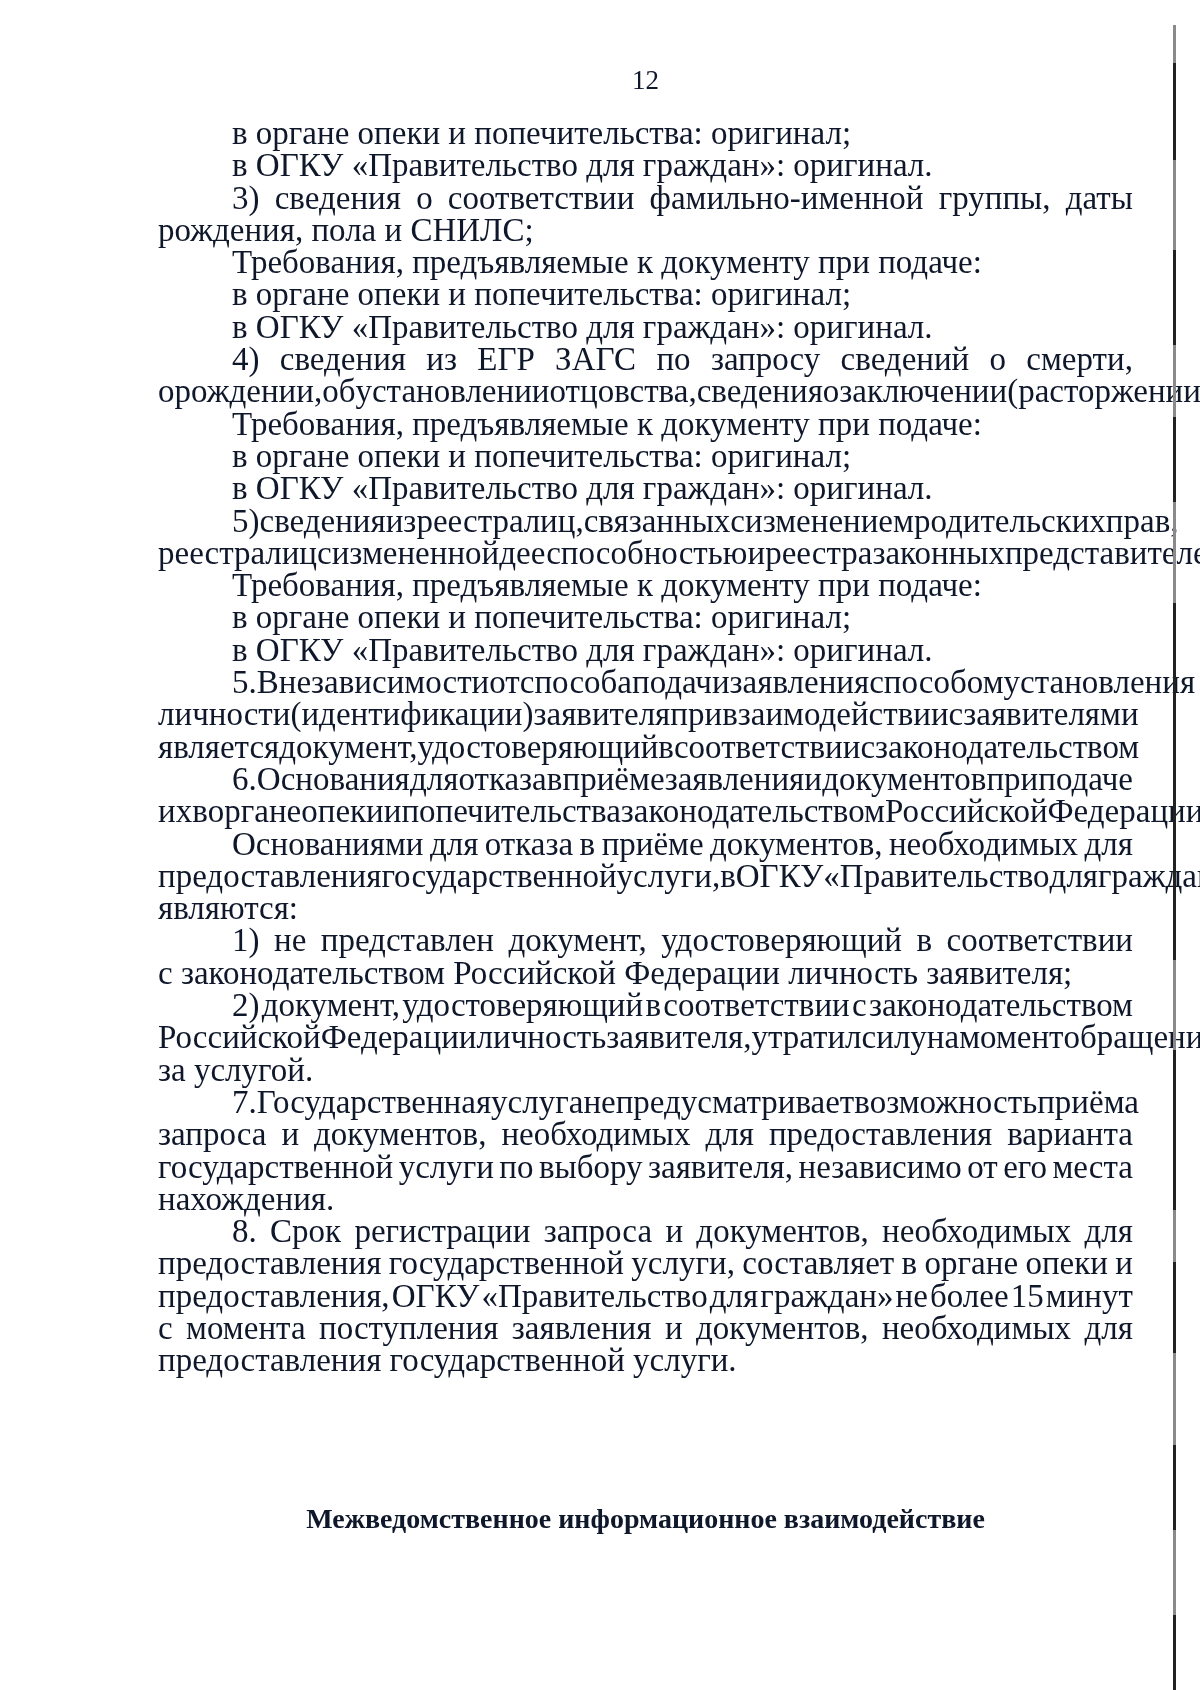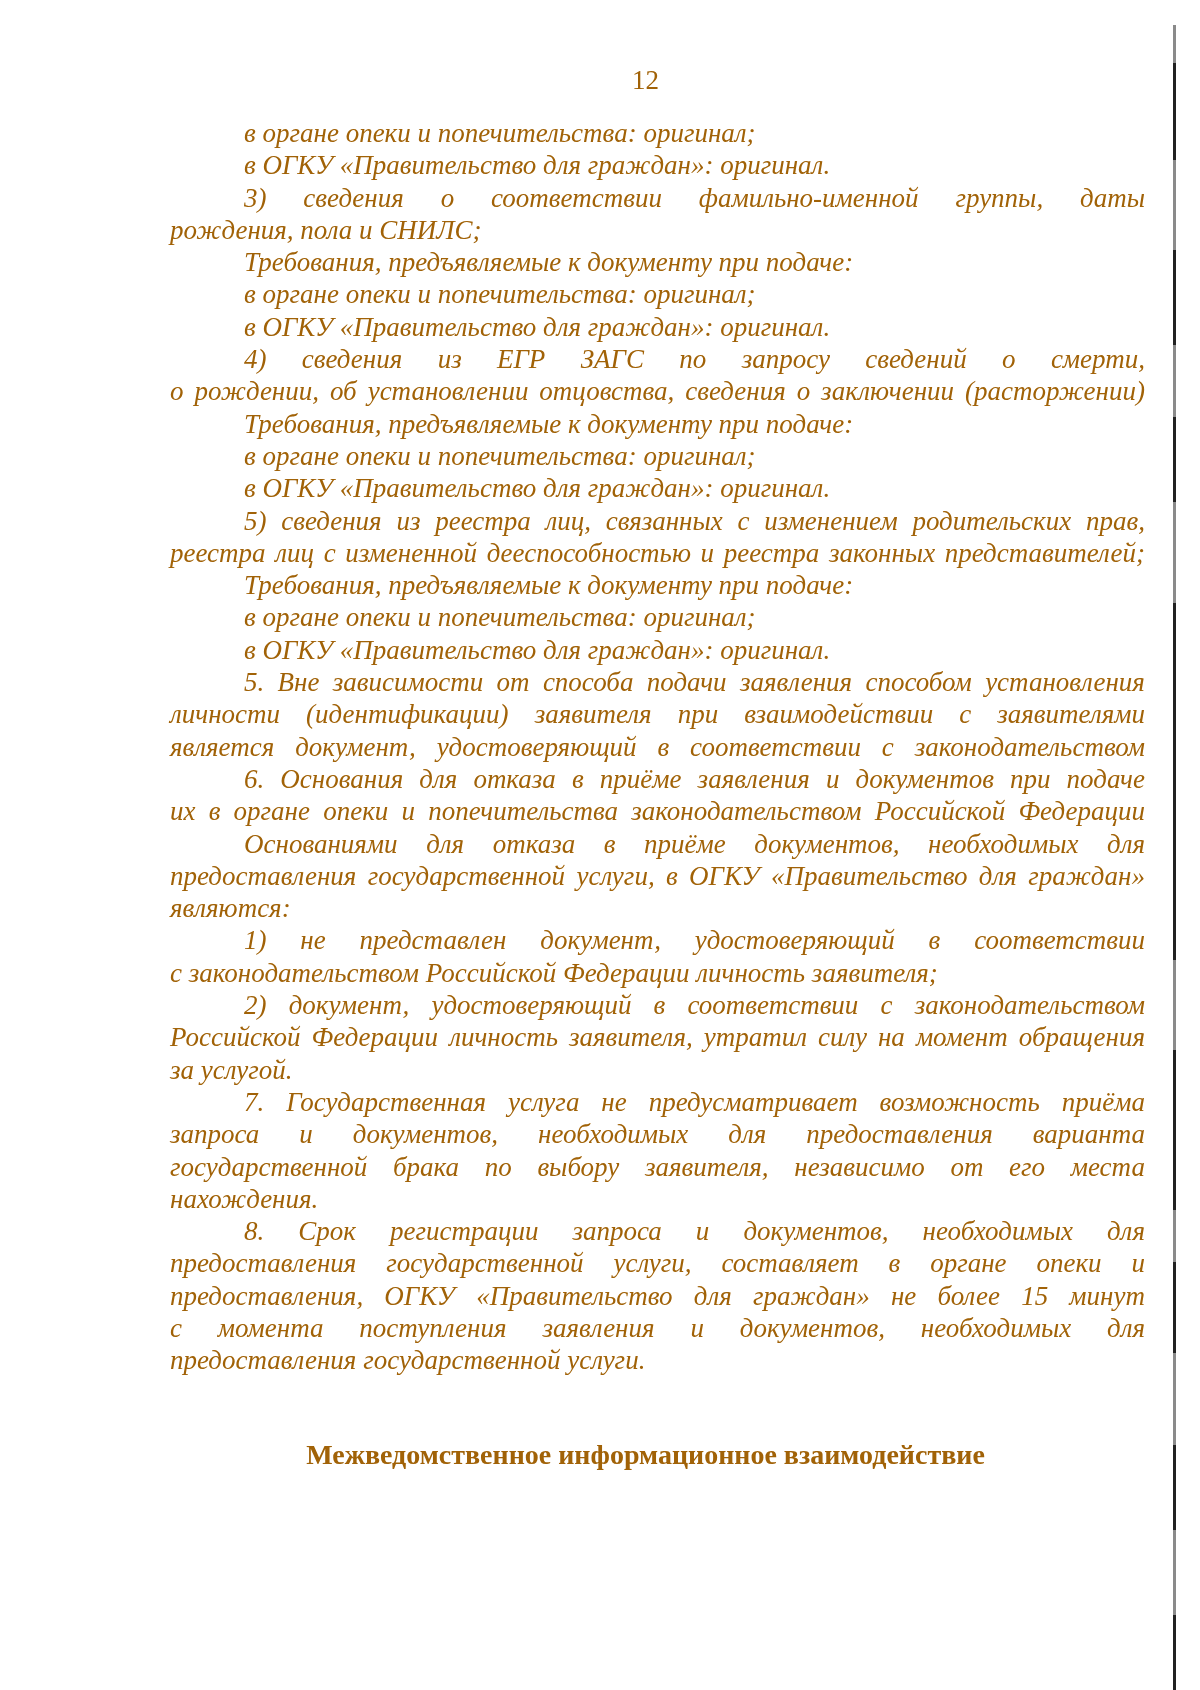--- a/index.html
+++ b/index.html
@@ -1,37 +1,37 @@
 <!DOCTYPE html>
 <html lang="ru"><head>
 <meta charset="utf-8">
 <style>
   html,body{margin:0;padding:0;background:#ffffff;}
   .page{
     position:relative;
     width:1200px;height:1690px;
     background:#ffffff;
     font-family:"Liberation Serif","DejaVu Serif",serif;
-    color:#a16207;
+    color:#0f172a;
     overflow:hidden;
   }
   .page-number{
     position:absolute;left:158px;top:64px;width:975px;
     text-align:center;font-size:27px;line-height:32px;
   }
   .content{
-    position:absolute;left:170px;top:117px;width:975px;
-    font-size:27px;line-height:32.3px;font-style:italic;
+    position:absolute;left:158px;top:117px;width:975px;
+    font-size:33px;line-height:32.3px;
   }
   .line{height:32.3px;white-space:nowrap;}
   .line.ind{padding-left:74px;}
   .line.jst{display:flex;justify-content:space-between;white-space:normal;}
   .line.jst span{white-space:nowrap;}
   .heading{
-    position:absolute;left:158px;top:1438px;width:975px;
+    position:absolute;left:158px;top:1502px;width:975px;
     text-align:center;font-weight:bold;font-size:28px;line-height:33px;
   }
   .scanline{position:absolute;top:0;left:0;width:0;height:0;}
   .scanline .seg{position:absolute;left:1173px;width:3px;}
 </style>
 </head>
 <body>
 
 <div class="page">
   <div class="page-number">12</div>
@@ -222,21 +222,21 @@
         <span>запроса</span>
         <span>и</span>
         <span>документов,</span>
         <span>необходимых</span>
         <span>для</span>
         <span>предоставления</span>
         <span>варианта</span>
       </div>
       <div class="line jst">
         <span>государственной</span>
-        <span>брака</span>
+        <span>услуги</span>
         <span>по</span>
         <span>выбору</span>
         <span>заявителя,</span>
         <span>независимо</span>
         <span>от</span>
         <span>его</span>
         <span>места</span>
       </div>
       <div class="line">нахождения.</div>
       <div class="line ind jst">

